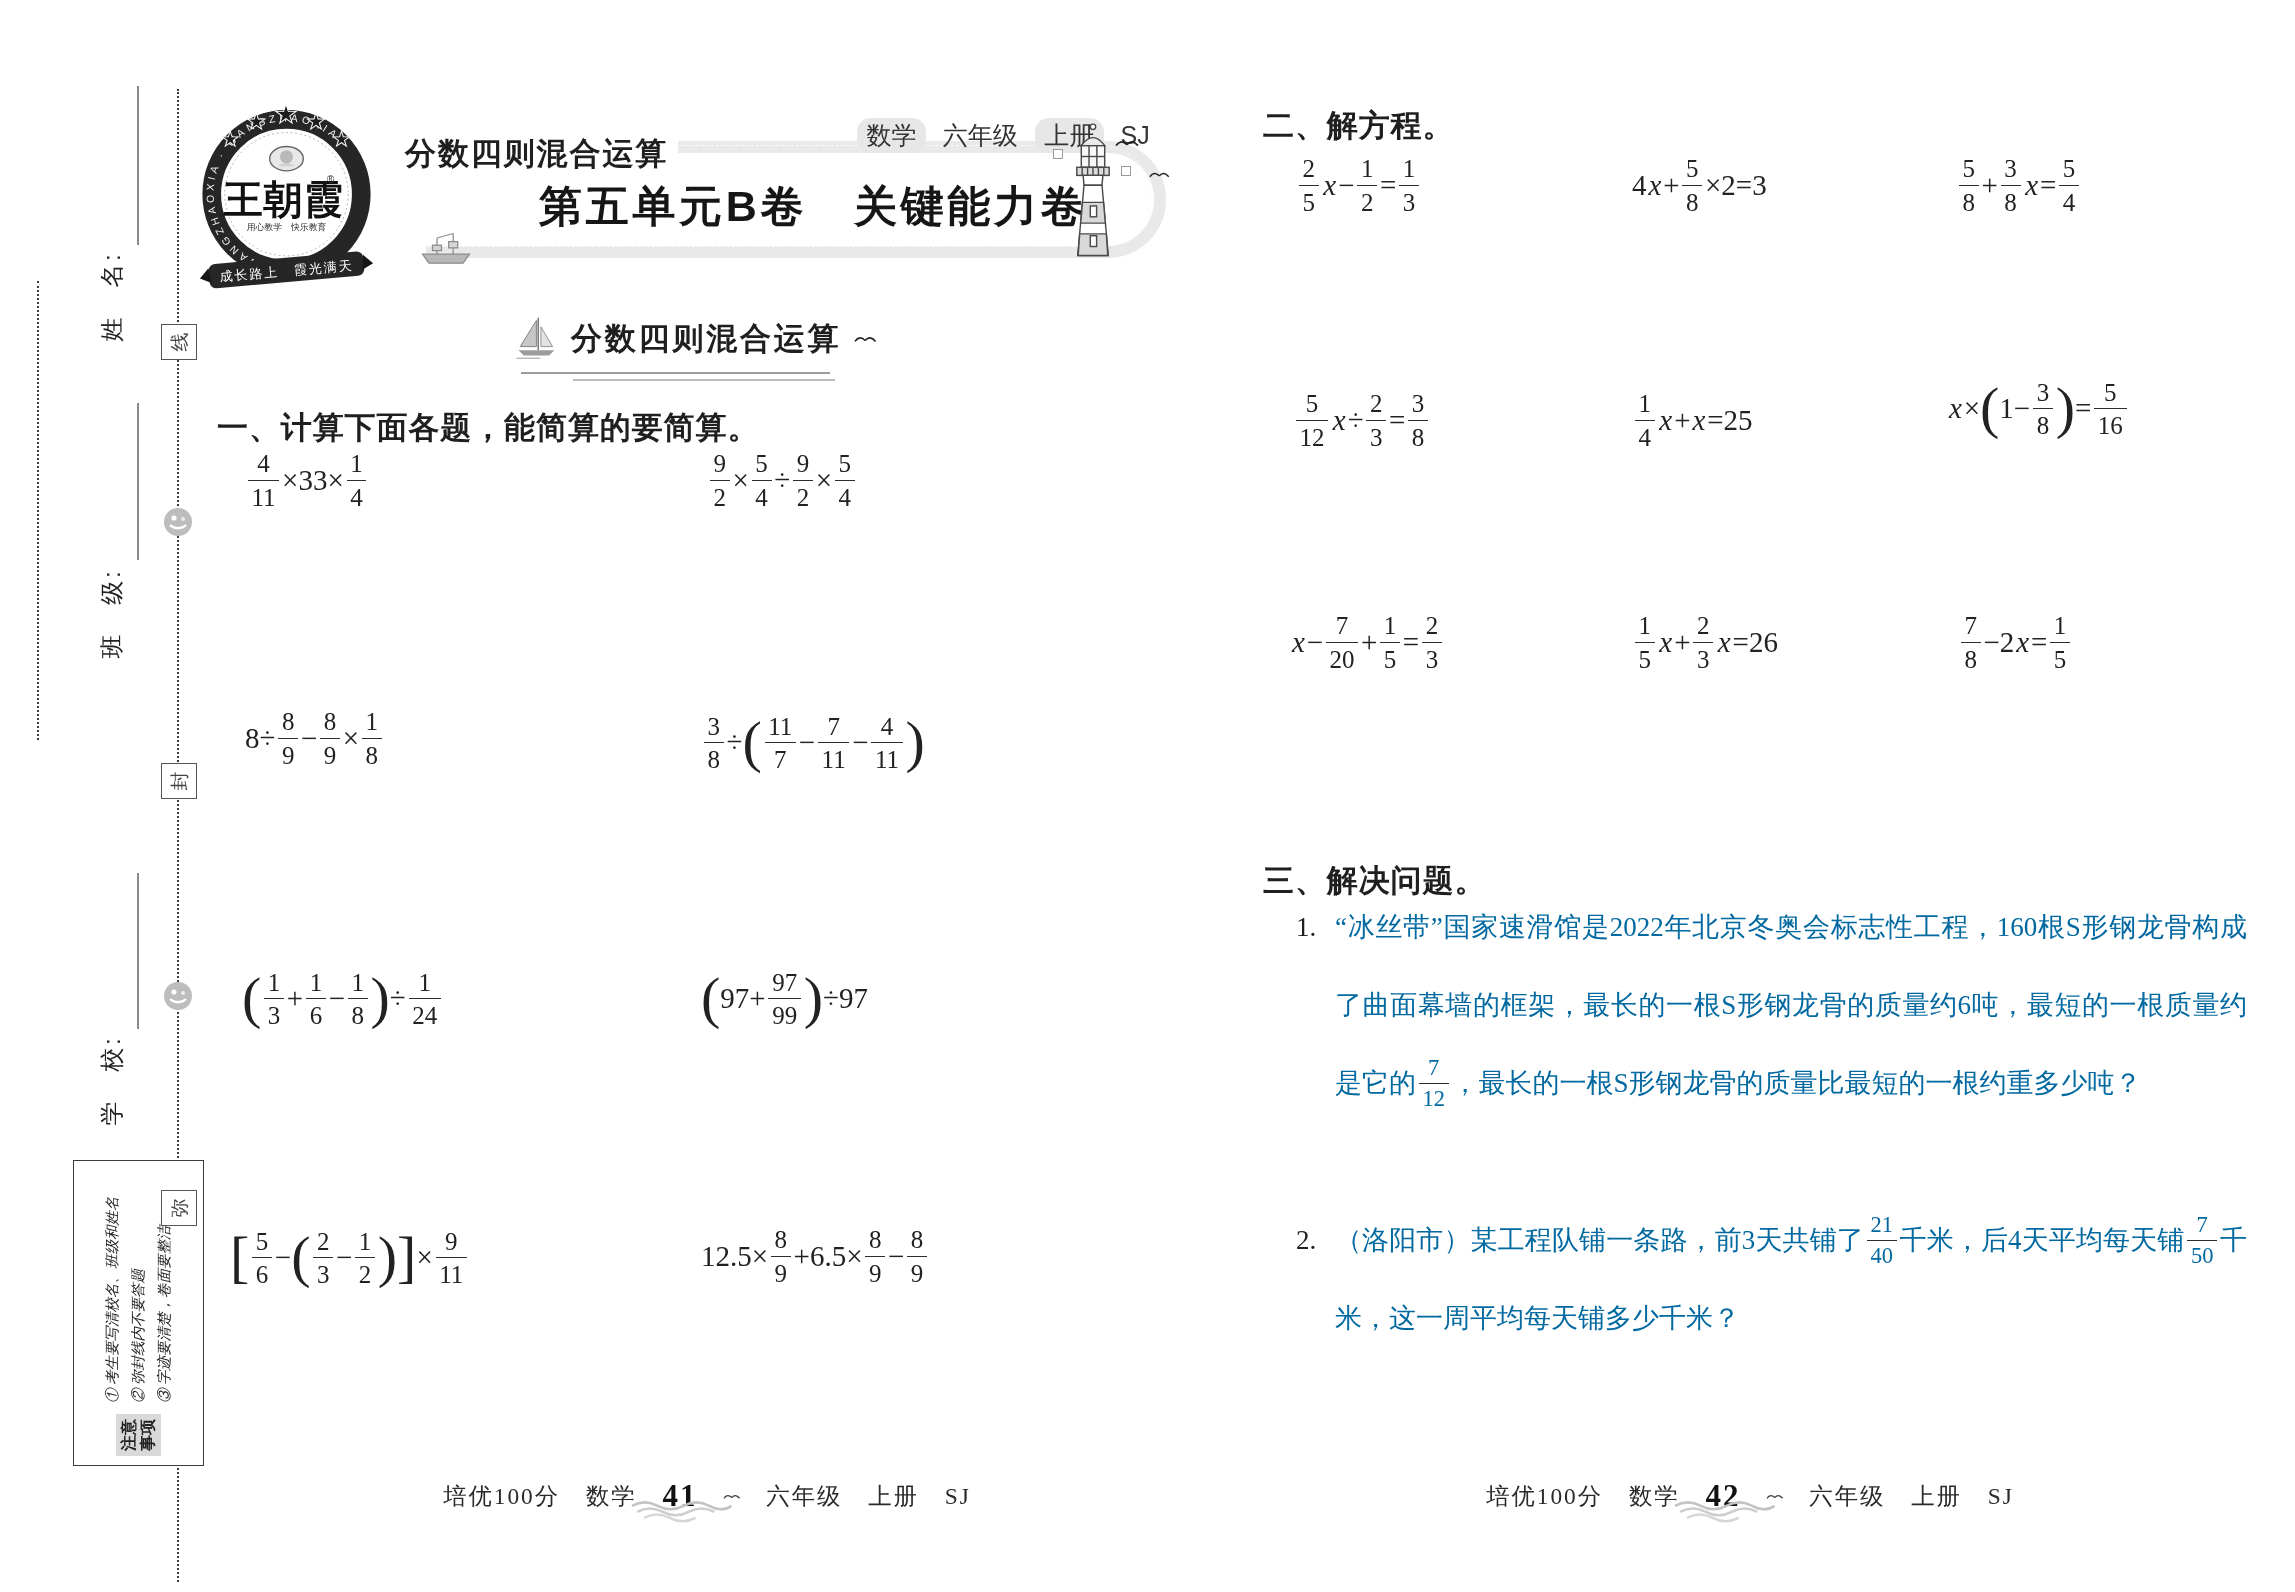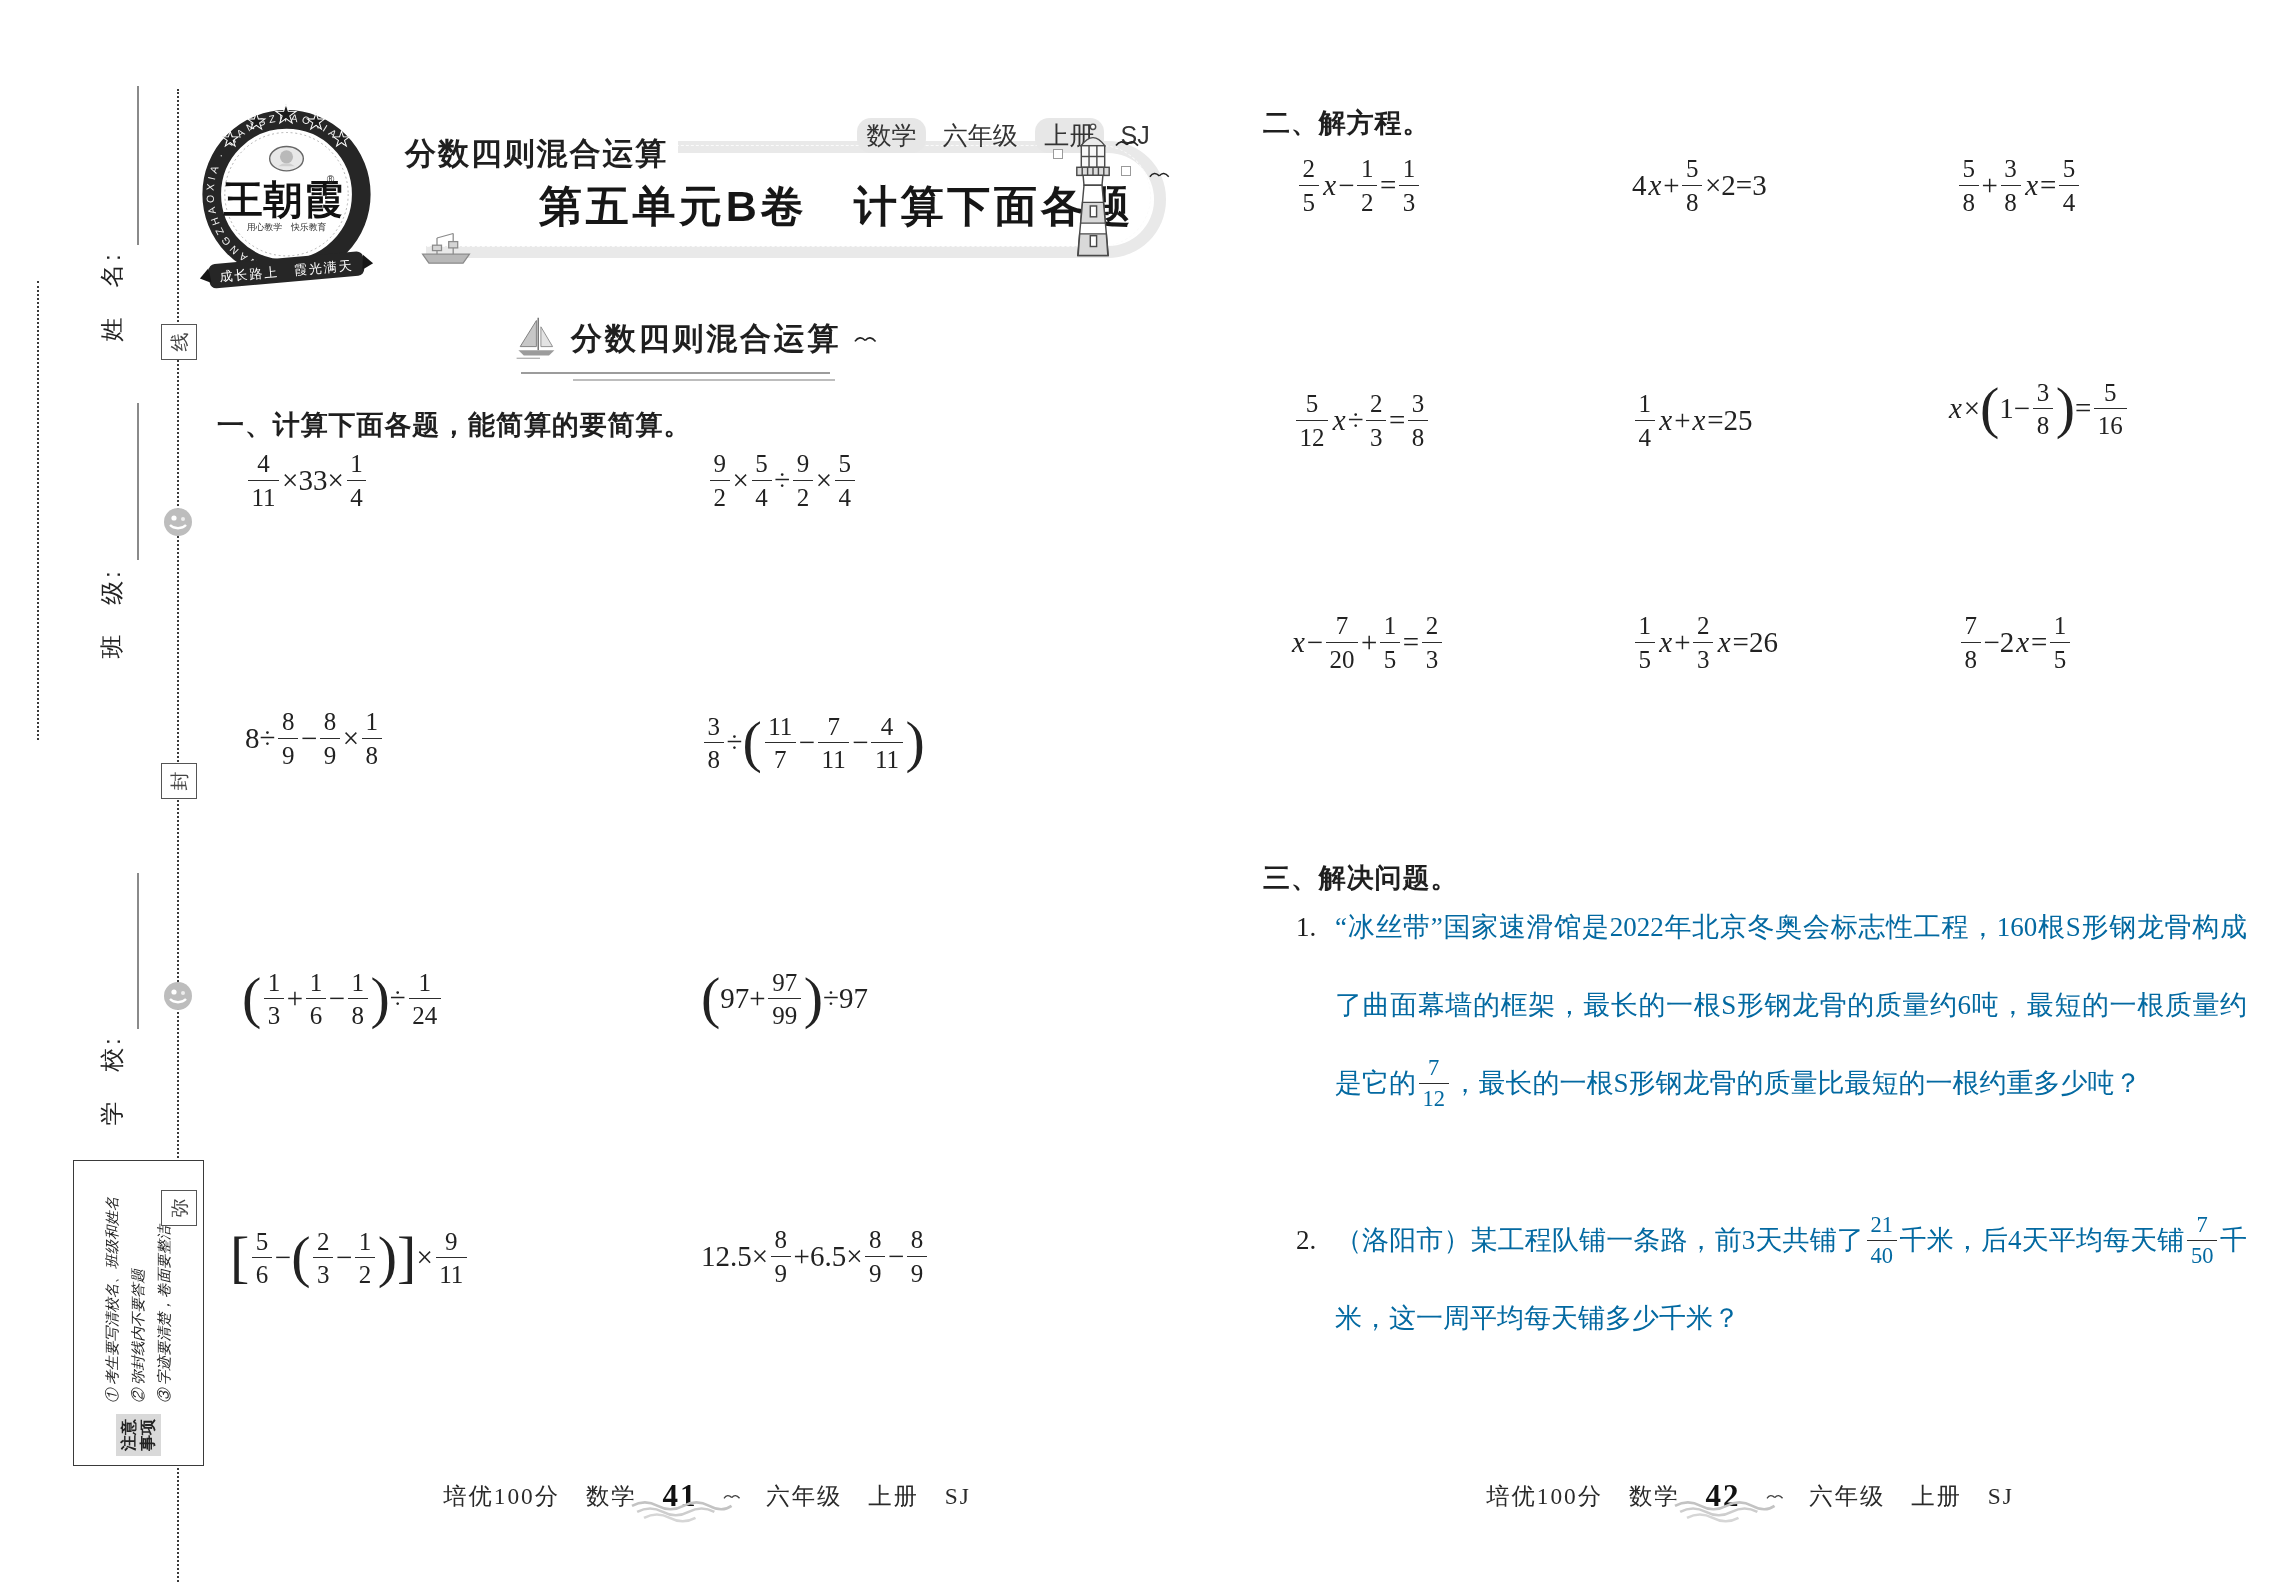--- a/index.html
+++ b/index.html
@@ -7,21 +7,21 @@
        font-family:"Liberation Sans","DejaVu Sans",sans-serif;color:#1f1f1f;}
   .abs{position:absolute;}
   
   .math{font-family:"Liberation Serif","DejaVu Serif",serif;font-size:29px;color:#222;white-space:nowrap;}
   .frac{display:inline-block;text-align:center;vertical-align:middle;font-size:25px;margin:0 2.8px;position:relative;top:-2.8px;}
   .frac .n{display:block;padding:0 3.7px 3.7px;line-height:1;}
   .frac .d{display:block;border-top:1.9px solid #2d2d2d;padding:3.7px 3.7px 0;line-height:1;}
   .vx{font-style:italic;padding:0 1.9px;}
   .big{font-size:2.0em;vertical-align:middle;position:relative;top:-3.7px;font-weight:400;}
   
-  .h-bold{font-weight:700;font-size:27px;letter-spacing:0.9px;}
+  .h-bold{font-weight:700;font-size:31px;letter-spacing:0.9px;}
   
   .ptext{font-family:"Liberation Serif","DejaVu Serif",serif;font-size:27px;line-height:78px;text-align:justify;color:#0369a1;}
   .ptext .frac{font-size:22.5px;top:-1.9px;}
   .pnum{font-family:"Liberation Serif","DejaVu Serif",serif;font-size:27px;width:39px;flex:0 0 39px;line-height:78px;}
   .prob{display:flex;}
   
   .dotline{border-left:2.3px dotted #3a3a3a;width:0;}
   .blank{width:1.9px;background:#8a8a8a;}
   .vlabel{width:124px;height:37px;display:flex;align-items:center;justify-content:center;
           transform:rotate(-90deg);font-size:24px;letter-spacing:2.8px;color:#222;}
@@ -128,21 +128,21 @@
     <rect x="20" y="172" width="166" height="26" rx="7" fill="#262626"></rect>
     <path d="M20,176 l-10,10 l12,6 z" fill="#161616"></path>
       <path d="M186,176 l10,10 l-12,6 z" fill="#161616"></path>
     <text x="103" y="191" text-anchor="middle" font-size="14" fill="#fff" letter-spacing="2">成长路上　霞光满天</text>
   </g>
 </svg>
 
 <div class="abs band" style="left:426px;top:141px;width:728px;height:93px;"></div>
 <div class="abs band-dash" style="left:426px;top:145px;width:724px;height:100px;"></div>
 <div class="abs tagline" style="left:405px;top:129px;z-index:2;">分数四则混合运算</div>
-<div class="abs unit-title" style="left:539px;top:178px;z-index:2;">第五单元B卷　计算下面各题</div>
+<div class="abs unit-title" style="left:539px;top:178px;z-index:2;">第五单元B卷　关键能力卷</div>
 
 <div class="abs meta" style="left:857px;top:118px;z-index:2;">
   <span class="pill">数学</span>
   <span>六年级</span>
   <span class="pill">上册</span>
   <span>SJ</span>
 </div>
 
 <div class="abs sq" style="left:1053px;top:149px;z-index:2;"></div>
 <div class="abs sq" style="left:1121px;top:166px;z-index:2;"></div>

